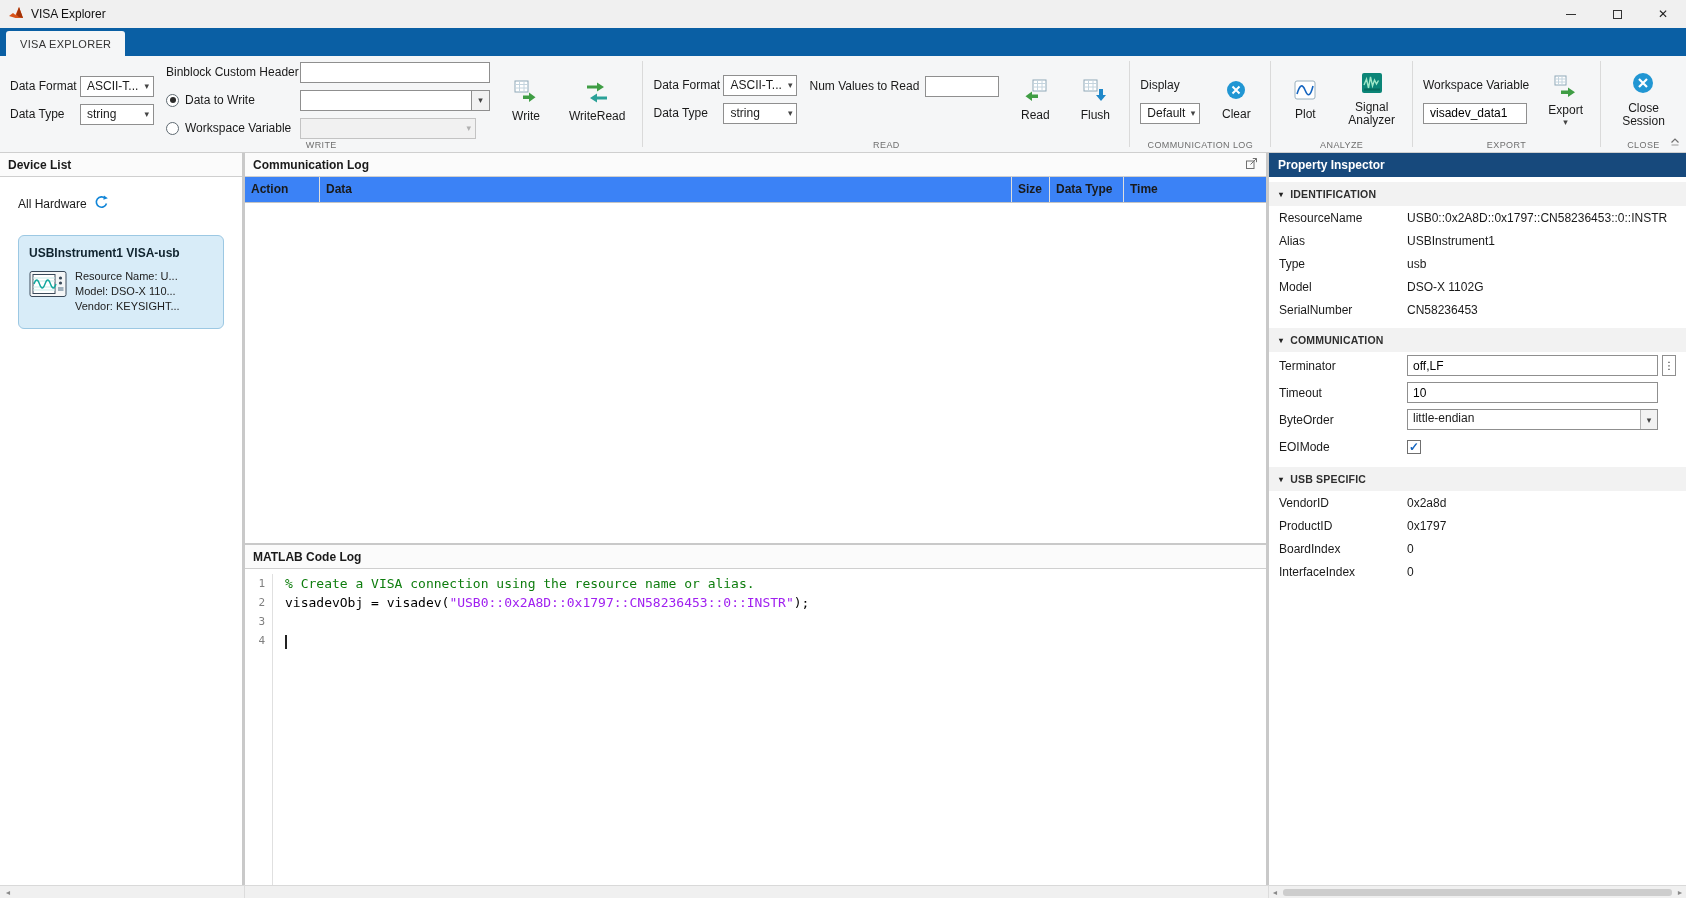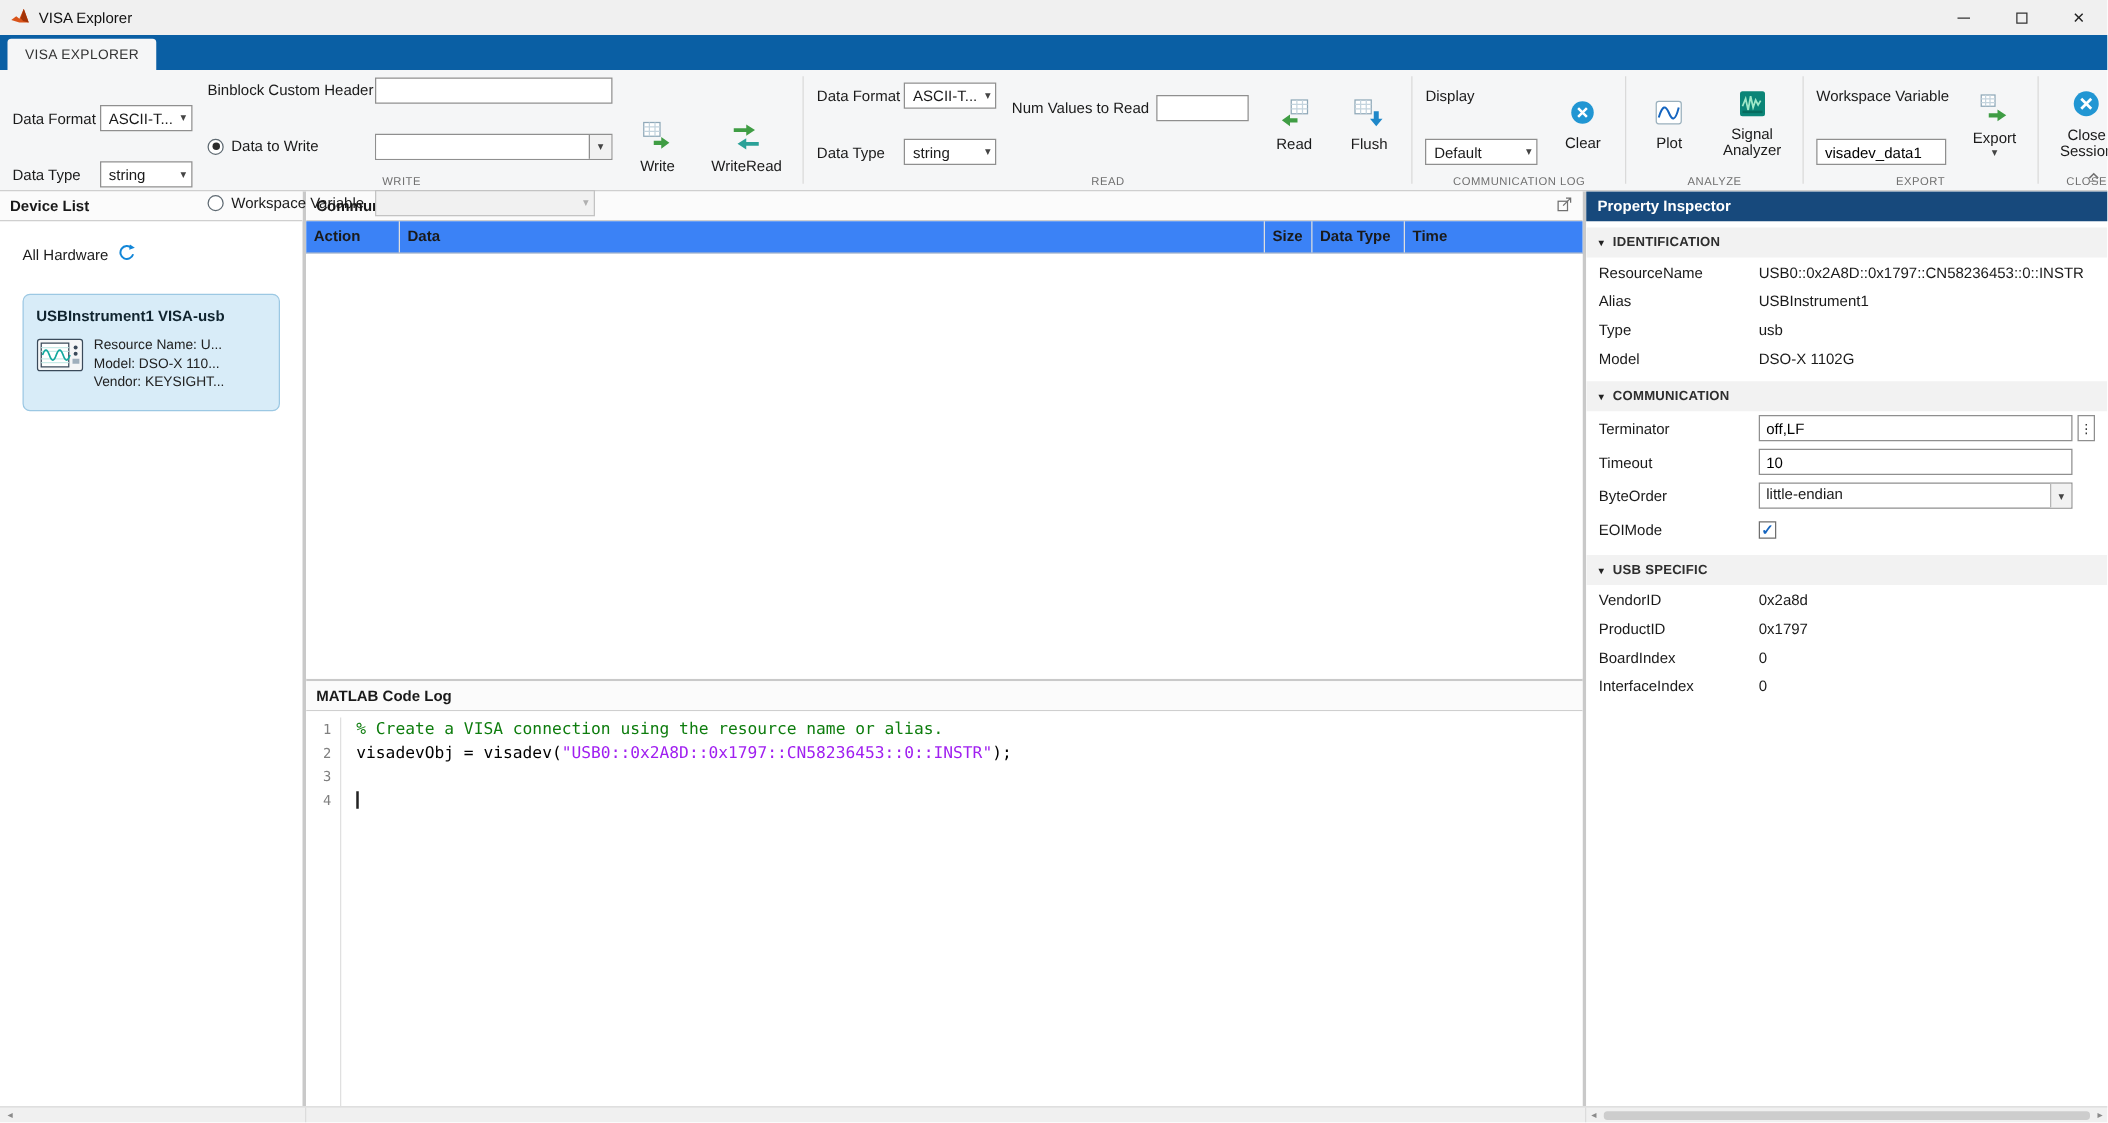--- a/index.html
+++ b/index.html
@@ -19,24 +19,24 @@
   .tabstrip { height:28px; background:#0a5fa4; display:flex; align-items:flex-end; padding-left:6px; flex:0 0 auto; }
   .tab { background:#f5f6f7; height:25px; padding:0 14px; display:flex; align-items:center; font-size:11px;
          color:#333; border-radius:3px 3px 0 0; letter-spacing:.3px; }
 
   
   .toolstrip { height:97px; background:#f5f6f7; border-bottom:1px solid #cfcfcf; display:flex; position:relative; flex:0 0 auto; }
   .ts-section { position:relative; display:flex; flex-direction:column; padding:5px 10px 15px; }
   .ts-section-label { position:absolute; bottom:2px; left:0; right:0; text-align:center; font-size:9px; color:#6f6f6f; letter-spacing:.4px; white-space:nowrap; }
   .ts-divider { width:1px; background:#dadada; margin:5px 0; flex:0 0 auto; }
   .ts-body { display:flex; gap:12px; flex:1; align-items:center; }
-  .ts-col { display:flex; flex-direction:column; gap:23px; justify-content:center; }
+  .ts-col { display:flex; flex-direction:column; gap:6px; justify-content:center; }
   .ts-row { display:flex; align-items:center; gap:6px; height:22px; }
   .ts-label { white-space:nowrap; color:#1a1a1a; }
-  .w64{width:64px} .w74{width:74px} .w82{width:90px} .w104{width:104px} .w128{width:128px} .w176{width:176px} .w190{width:190px}
+  .w64{width:64px} .w74{width:74px} .w82{width:60px} .w104{width:104px} .w128{width:128px} .w176{width:176px} .w190{width:190px}
   .combo { display:flex; align-items:center; border:1px solid #8f8f8f; background:#fff; height:21px; padding:0 4px 0 6px; gap:4px; }
   .combo .combo-txt { flex:1; overflow:hidden; white-space:nowrap; }
   .combo .caret-glyph { font-size:9px; color:#444; line-height:1; }
   .combo.disabled { background:#f1f1f1; border-color:#c3c3c3; }
   .combo.disabled .caret-glyph { color:#b0b0b0; }
   .ts-input { border:1px solid #8f8f8f; background:#fff; height:21px; padding:0 6px; font:inherit; }
   .combo-edit { display:flex; border:1px solid #8f8f8f; background:#fff; height:21px; }
   .combo-edit .field { flex:1; border:none; outline:none; font:inherit; padding:0 6px; min-width:0; }
   .combo-edit .dd-btn { width:18px; border-left:1px solid #8f8f8f; background:#f2f2f2; display:flex; align-items:center; justify-content:center; font-size:9px; color:#444; }
   .radio-group { display:flex; align-items:center; gap:6px; white-space:nowrap; }
@@ -461,20 +461,24 @@
           <span class="pi-value">USBInstrument1</span>
         </div>
         <div class="pi-row">
           <span class="pi-label">Type</span>
           <span class="pi-value">usb</span>
         </div>
         <div class="pi-row">
           <span class="pi-label">Model</span>
           <span class="pi-value">DSO-X 1102G</span>
         </div>
+        <div class="pi-row">
+          <span class="pi-label">SerialNumber</span>
+          <span class="pi-value">CN58236453</span>
+        </div>
 
         <div class="pi-section-header">
           <span class="tri">▾</span>
           <span>COMMUNICATION</span>
         </div>
         <div class="pi-row ctrl">
           <span class="pi-label">Terminator</span>
           <span class="pi-ctrl-wrap">
             <input class="pi-input" value="off,LF" style="">
             <span class="more-btn">

